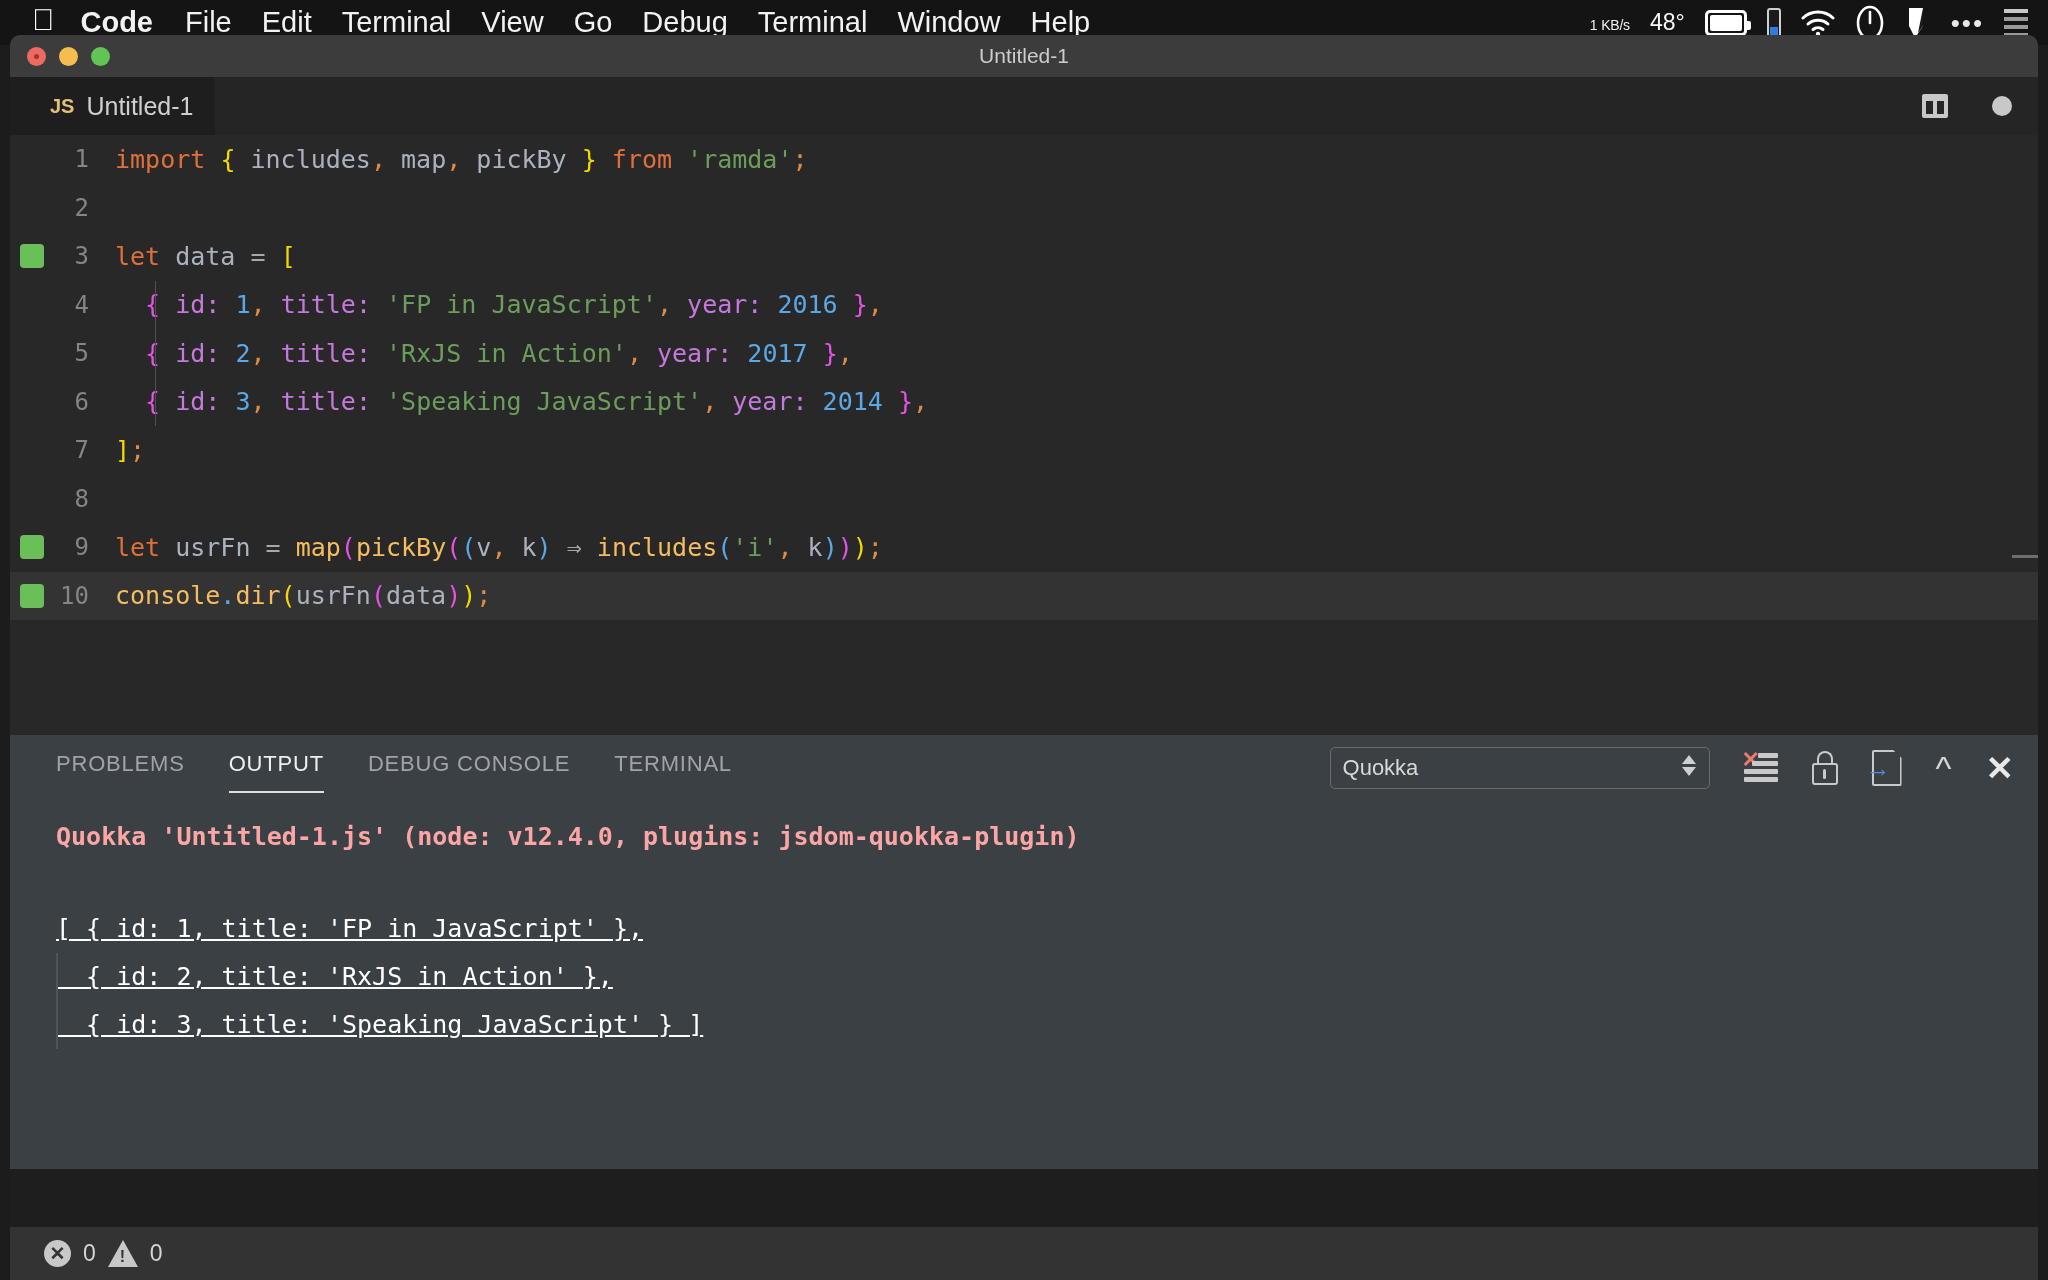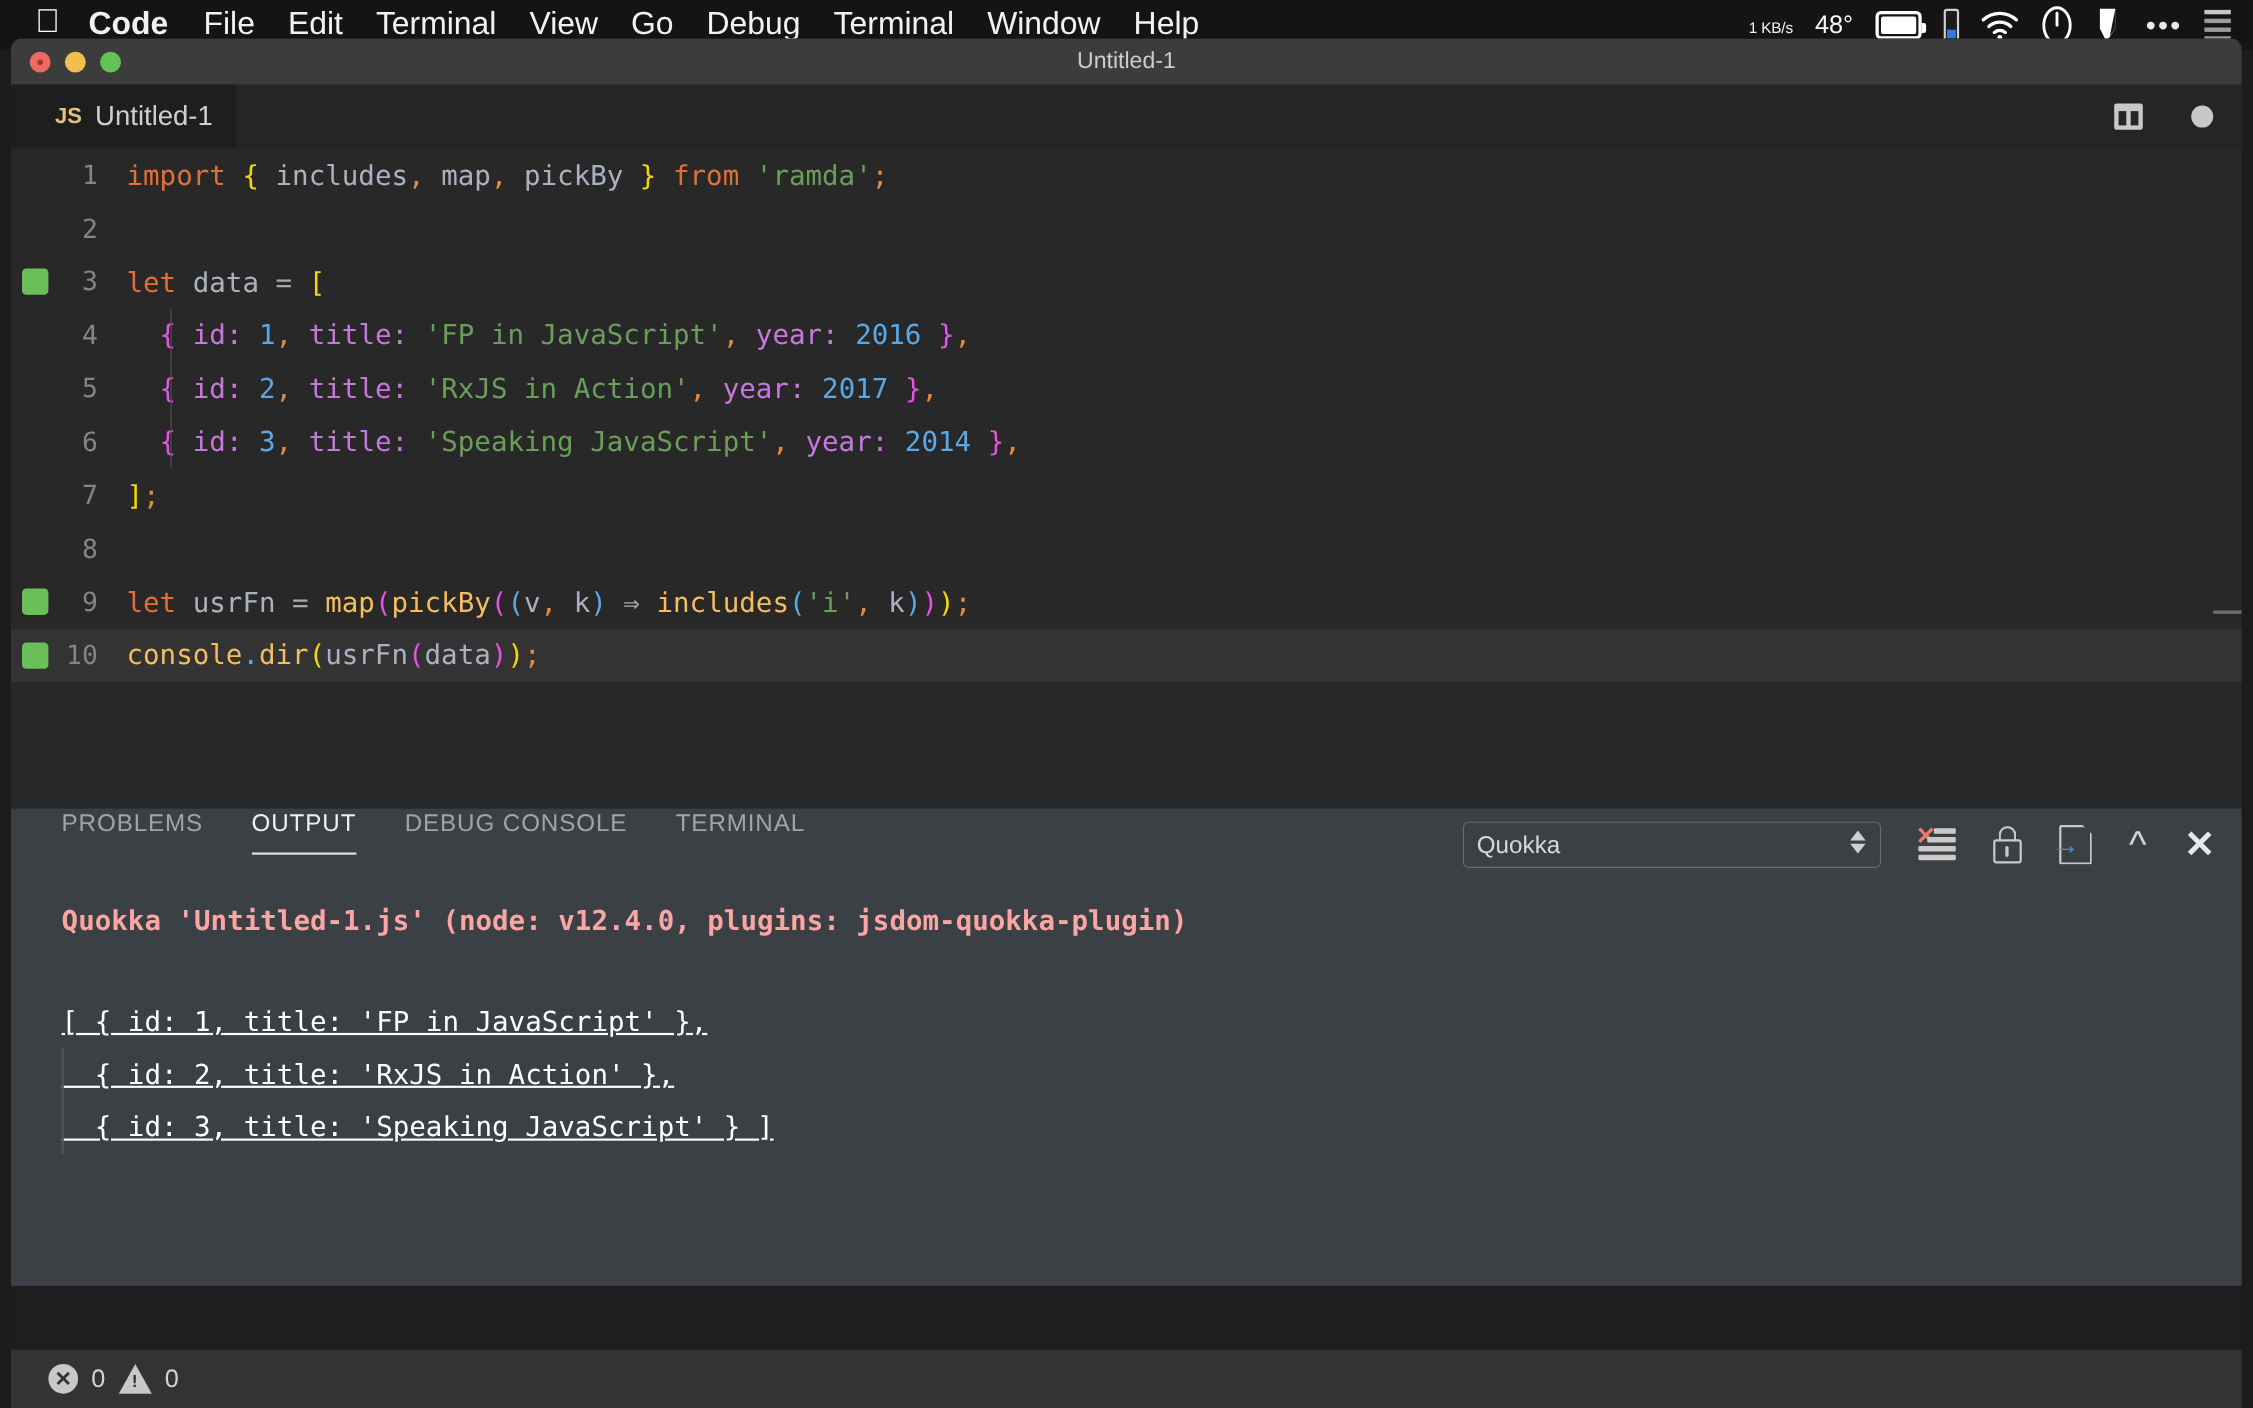--- a/index.html
+++ b/index.html
@@ -170,21 +170,21 @@
   
   .scroll-tick {
     position: absolute; right: 0; width: 26px; height: 3px; background: #6e6e6e;
   }
 
   
   #panel {
     background: #3b4045; height: 434px; position: relative;
   }
   #panel-tabs {
-    display:flex; align-items:flex-start; height: 74px; padding-left: 46px; gap: 44px;
+    display:flex; align-items:center; height: 74px; padding-left: 46px; gap: 44px;
   }
   .ptab {
     font-size: 22px; letter-spacing: 0.8px; color: #a0a4a8;
     padding-bottom: 16px; position: relative;
   }
   .ptab.active { color: #eceff1; }
   .ptab.active::after {
     content:""; position:absolute; left:0; right:0; bottom: 0;
     height: 2.5px; background: #e0e0e0;
   }

